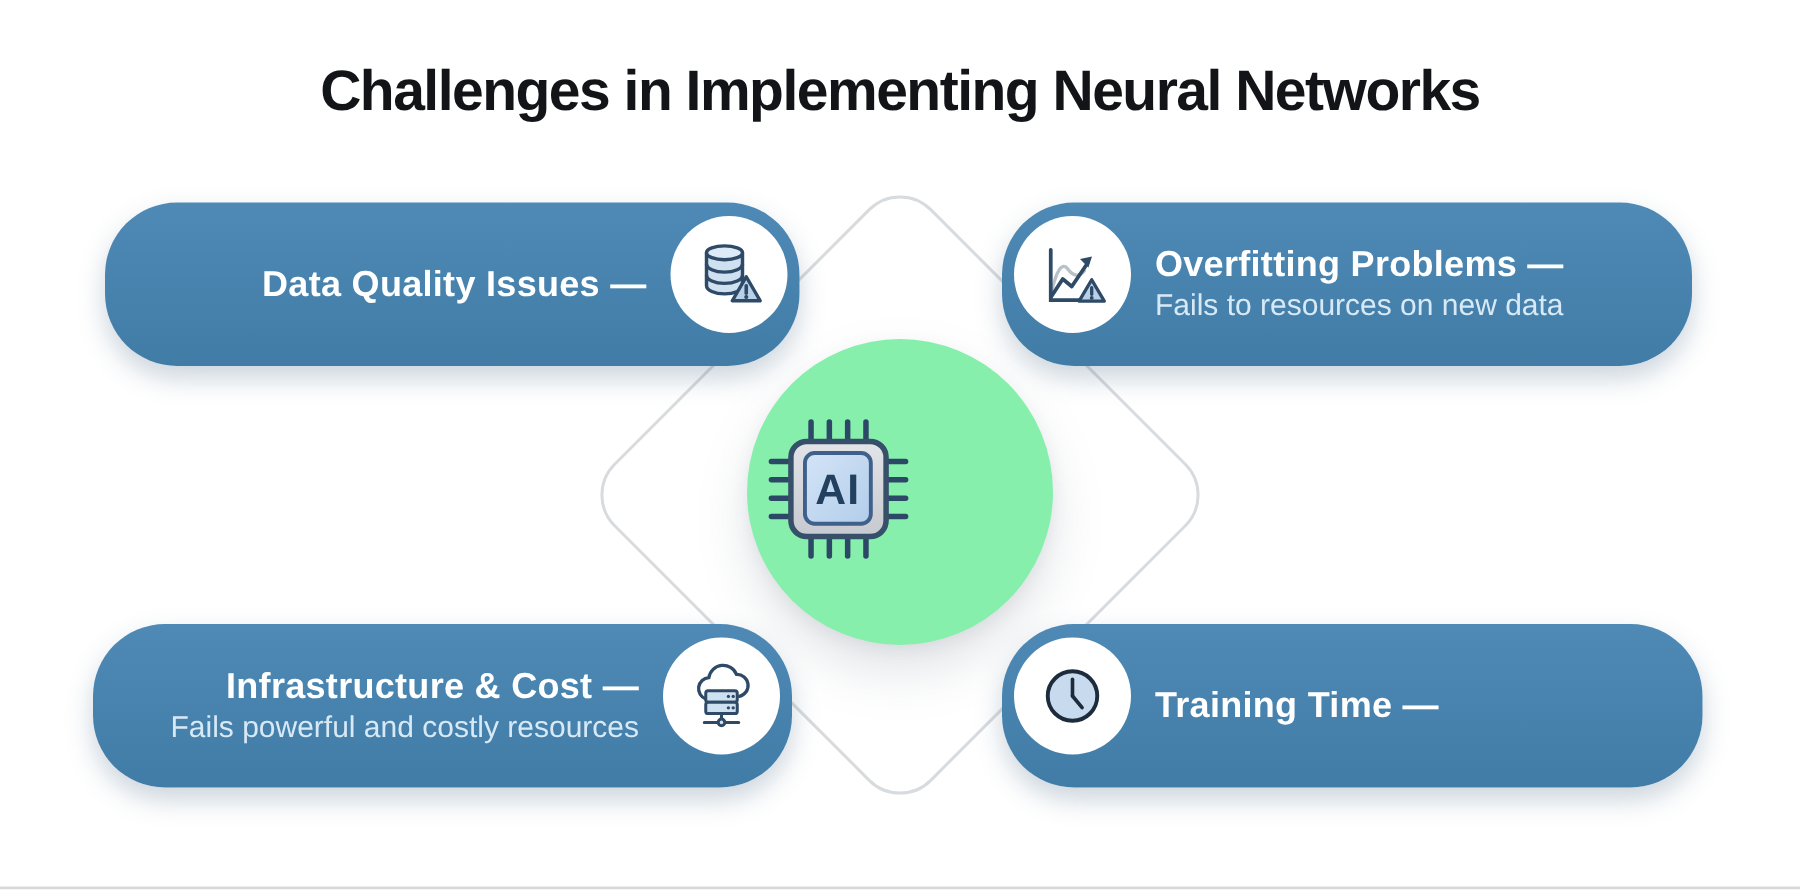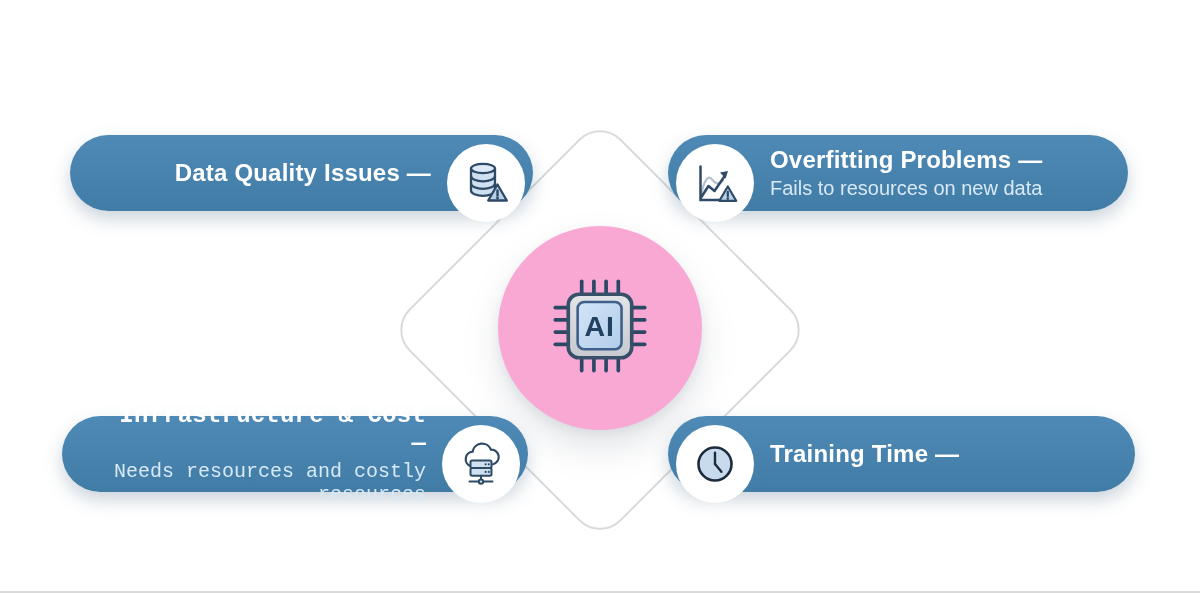--- a/index.html
+++ b/index.html
@@ -39,42 +39,42 @@
     background: transparent;
   }
   
   .center-circle {
     position: absolute;
     left: 498px;
     top: 226px;
     width: 204px;
     height: 204px;
     border-radius: 50%;
-    background: #f9a8d4;
+    background: #86efac;
     box-shadow: 0 18px 35px rgba(108,120,136,0.20), 0 4px 10px rgba(108,120,136,0.10);
     z-index: 2;
     display: flex;
     align-items: center;
-    justify-content: center;
+    justify-content: flex-start;
   }
   
   .card {
     position: absolute;
-    height: 76px;
+    height: 109px;
     border-radius: 48px;
     background: linear-gradient(180deg, #4e8ab5 0%, #417ca7 100%);
     box-shadow: 0 8px 18px rgba(70,100,130,0.28);
     z-index: 3;
     display: flex;
     flex-direction: column;
     justify-content: center;
   }
   .card-tl { left: 70px;  top: 135px; width: 463px; }
   .card-tr { left: 668px; top: 135px; width: 460px; }
-  .card-bl { left: 62px;  top: 416px; width: 466px; font-family: Liberation Mono, monospace; }
+  .card-bl { left: 62px;  top: 416px; width: 466px; }
   .card-br { left: 668px; top: 416px; width: 467px; }
   .card .txt { display: flex; flex-direction: column; gap: 3px; }
   .card-tl .txt, .card-bl .txt { text-align: right; padding: 0 102px 0 34px; }
   .card-tr .txt, .card-br .txt { text-align: left;  padding: 0 34px 0 102px; justify-content: space-between; }
   .card-title {
     font-size: 24px;
     font-weight: 700;
     color: #ffffff;
     line-height: 1.15;
     letter-spacing: 0.2px;
@@ -105,20 +105,21 @@
     height: 2px;
     background: #d9d9d9;
     z-index: 5;
   }
 </style>
 </head>
 <body>
 
 <div class="stage">
 
+  <h1 class="page-title">Challenges in Implementing Neural Networks</h1>
 
   <div class="diamond"></div>
 
   <div class="center-circle">
     <span>
       <svg width="122" height="122" viewBox="0 0 150 150">
         <defs>
           <linearGradient id="gGray" x1="0" y1="0" x2="0" y2="1">
             <stop offset="0" stop-color="#e2e4e8"></stop>
             <stop offset="1" stop-color="#c6c9cf"></stop>
@@ -186,21 +187,21 @@
         <path d="M36.8 27.5 L45.2 41.8 H28.4 Z" fill="#b9d0e9" stroke="#2e4a66" stroke-width="2.2" stroke-linejoin="round"></path>
         <path d="M36.8 32.8 v4.4" stroke="#2e4a66" stroke-width="2.2" stroke-linecap="round"></path>
         <circle cx="36.8" cy="39.6" r="1.3" fill="#2e4a66"></circle>
       </svg>
     </div>
   </div>
 
   <div class="card card-bl">
     <div class="txt">
       <div class="card-title">Infrastructure &amp; Cost —</div>
-      <div class="card-sub">Needs resources and costly resources</div>
+      <div class="card-sub">Fails powerful and costly resources</div>
     </div>
     <div class="icon-circle icon-right">
       <svg width="48" height="48" viewBox="0 0 48 48">
         <path d="M13.5 26 A7.4 7.4 0 0 1 15.6 11.7 A9.6 9.6 0 0 1 34 9.6 A7.4 7.4 0 0 1 36 24.2" fill="#ffffff" stroke="#2e4a66" stroke-width="2.2" stroke-linecap="round"></path>
         <rect x="13.5" y="20.5" width="21" height="7.6" rx="1.6" fill="#cfe0f1" stroke="#2e4a66" stroke-width="2"></rect>
         <rect x="13.5" y="28.1" width="21" height="7.6" rx="1.6" fill="#cfe0f1" stroke="#2e4a66" stroke-width="2"></rect>
         <circle cx="28.6" cy="24.3" r="1.1" fill="#2e4a66"></circle>
           <circle cx="31.8" cy="24.3" r="1.1" fill="#2e4a66"></circle>
         <circle cx="28.6" cy="31.9" r="1.1" fill="#2e4a66"></circle>
           <circle cx="31.8" cy="31.9" r="1.1" fill="#2e4a66"></circle>

